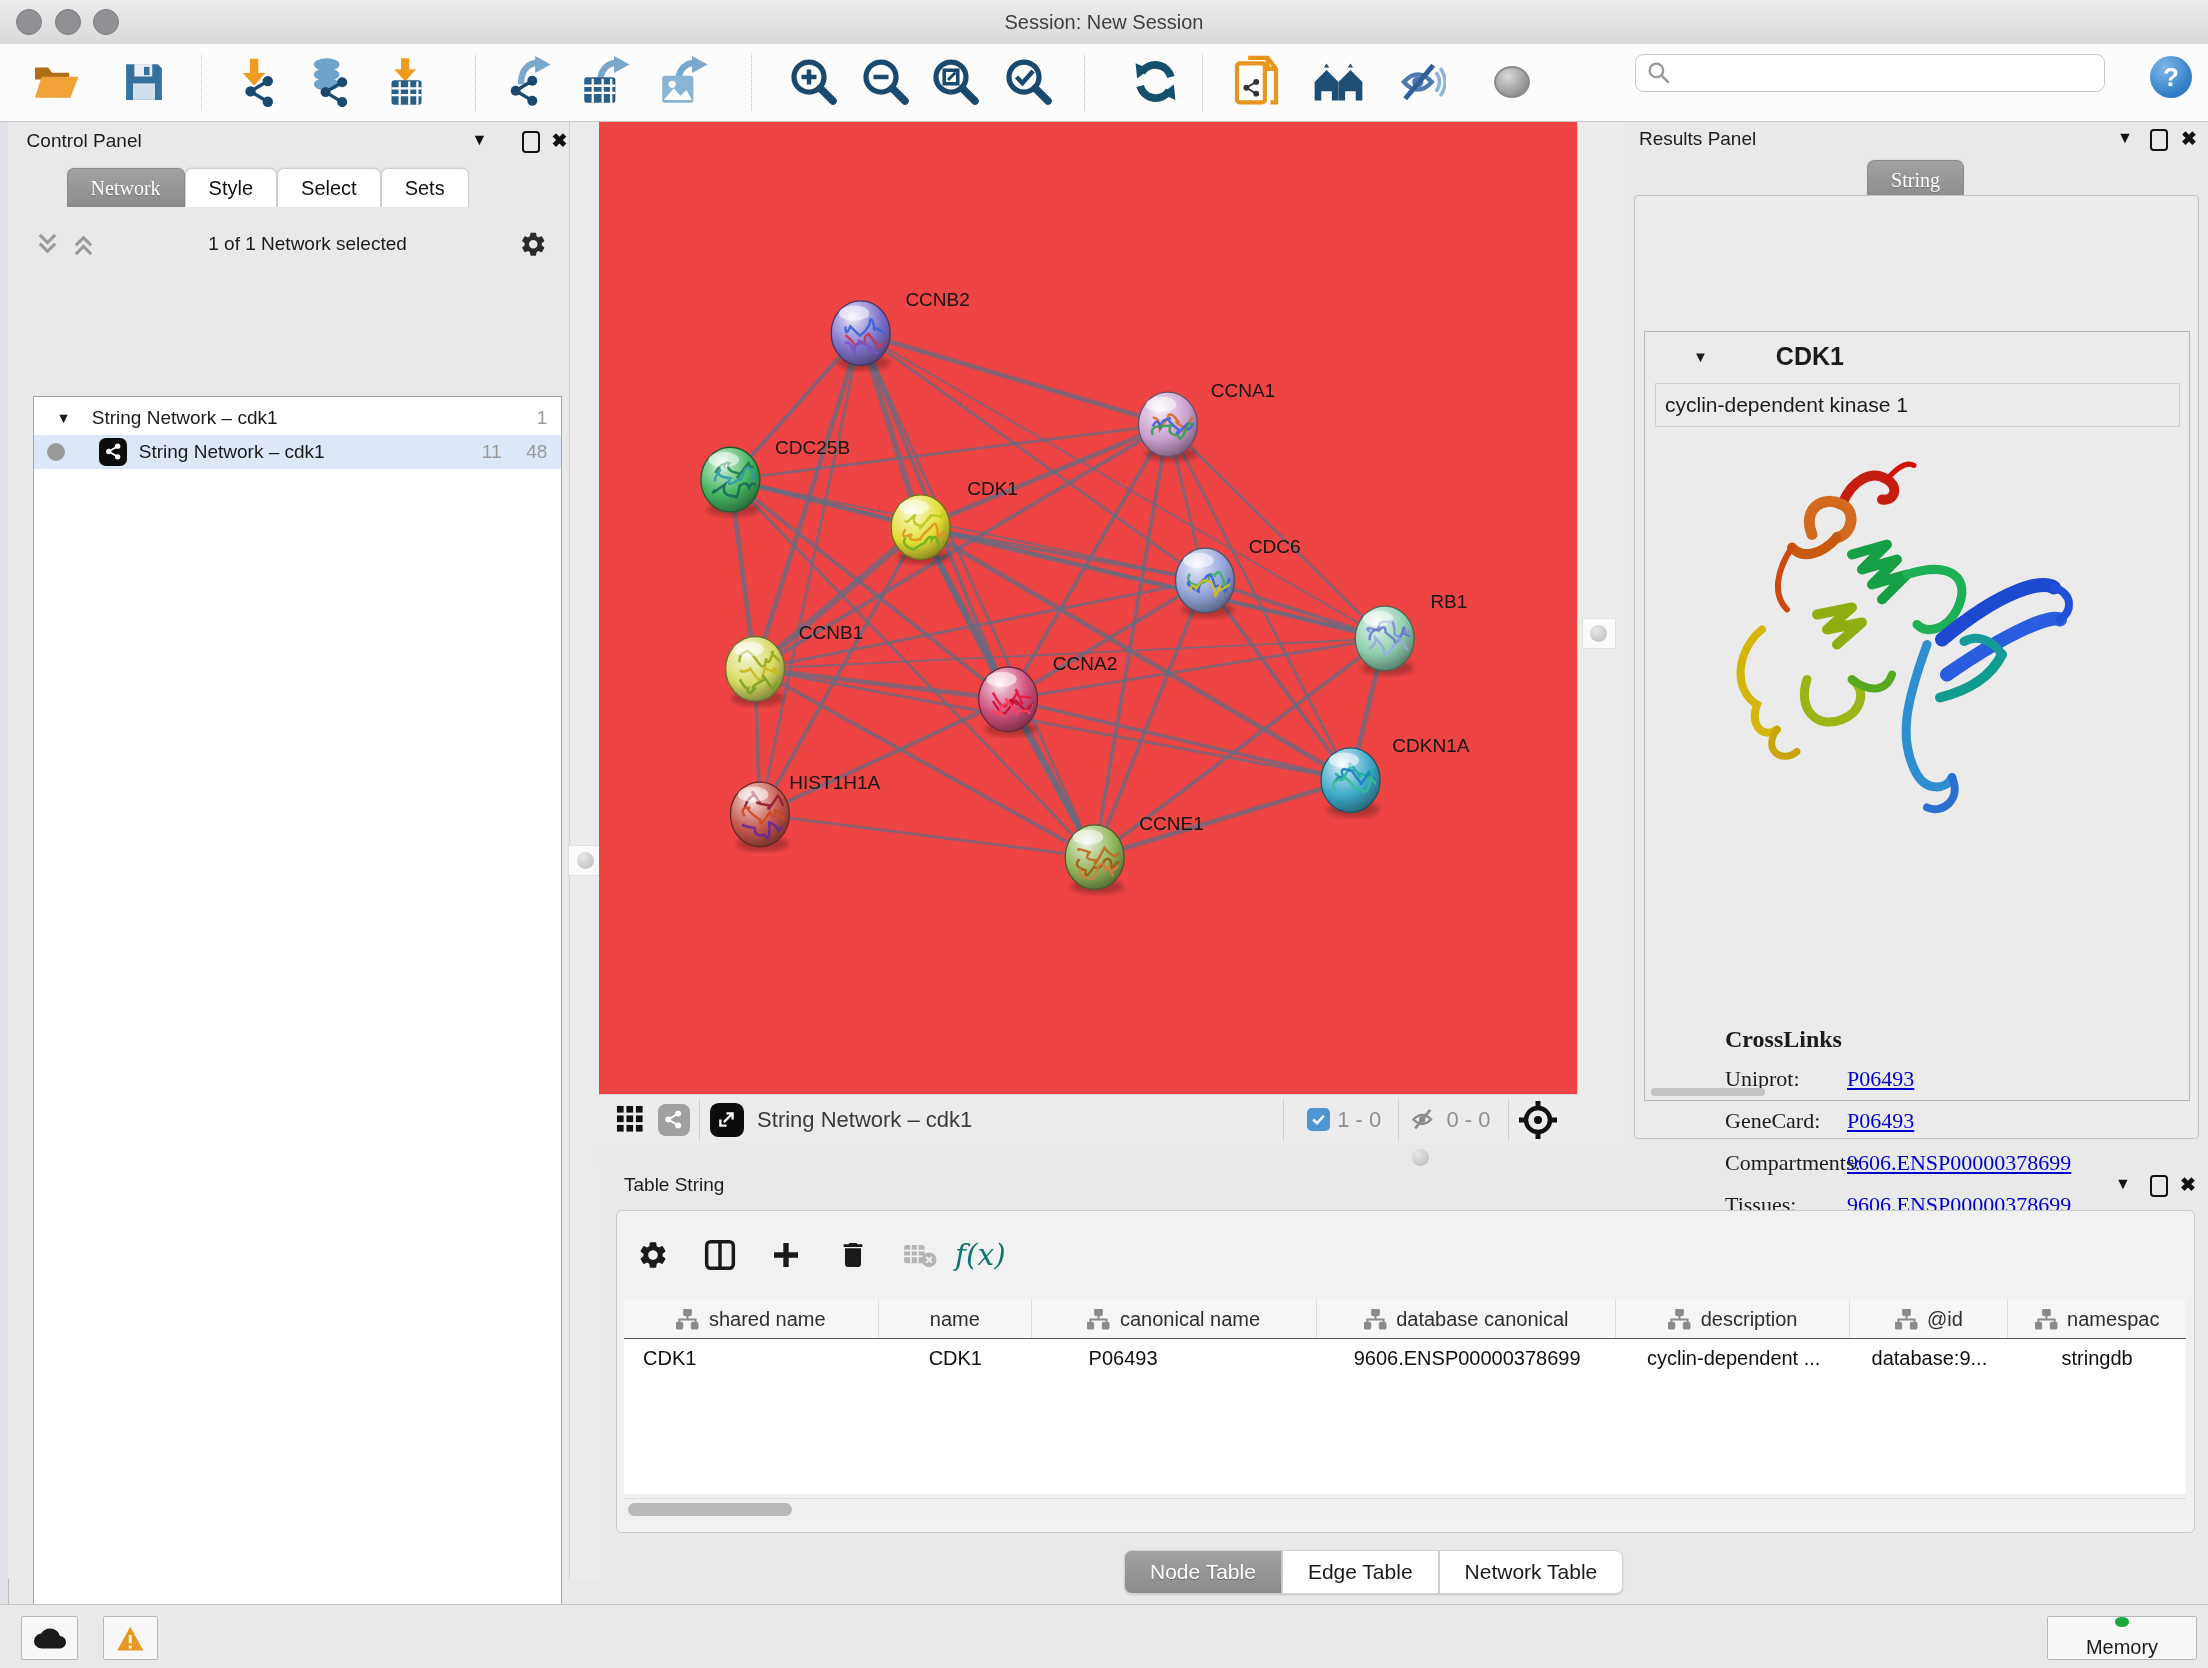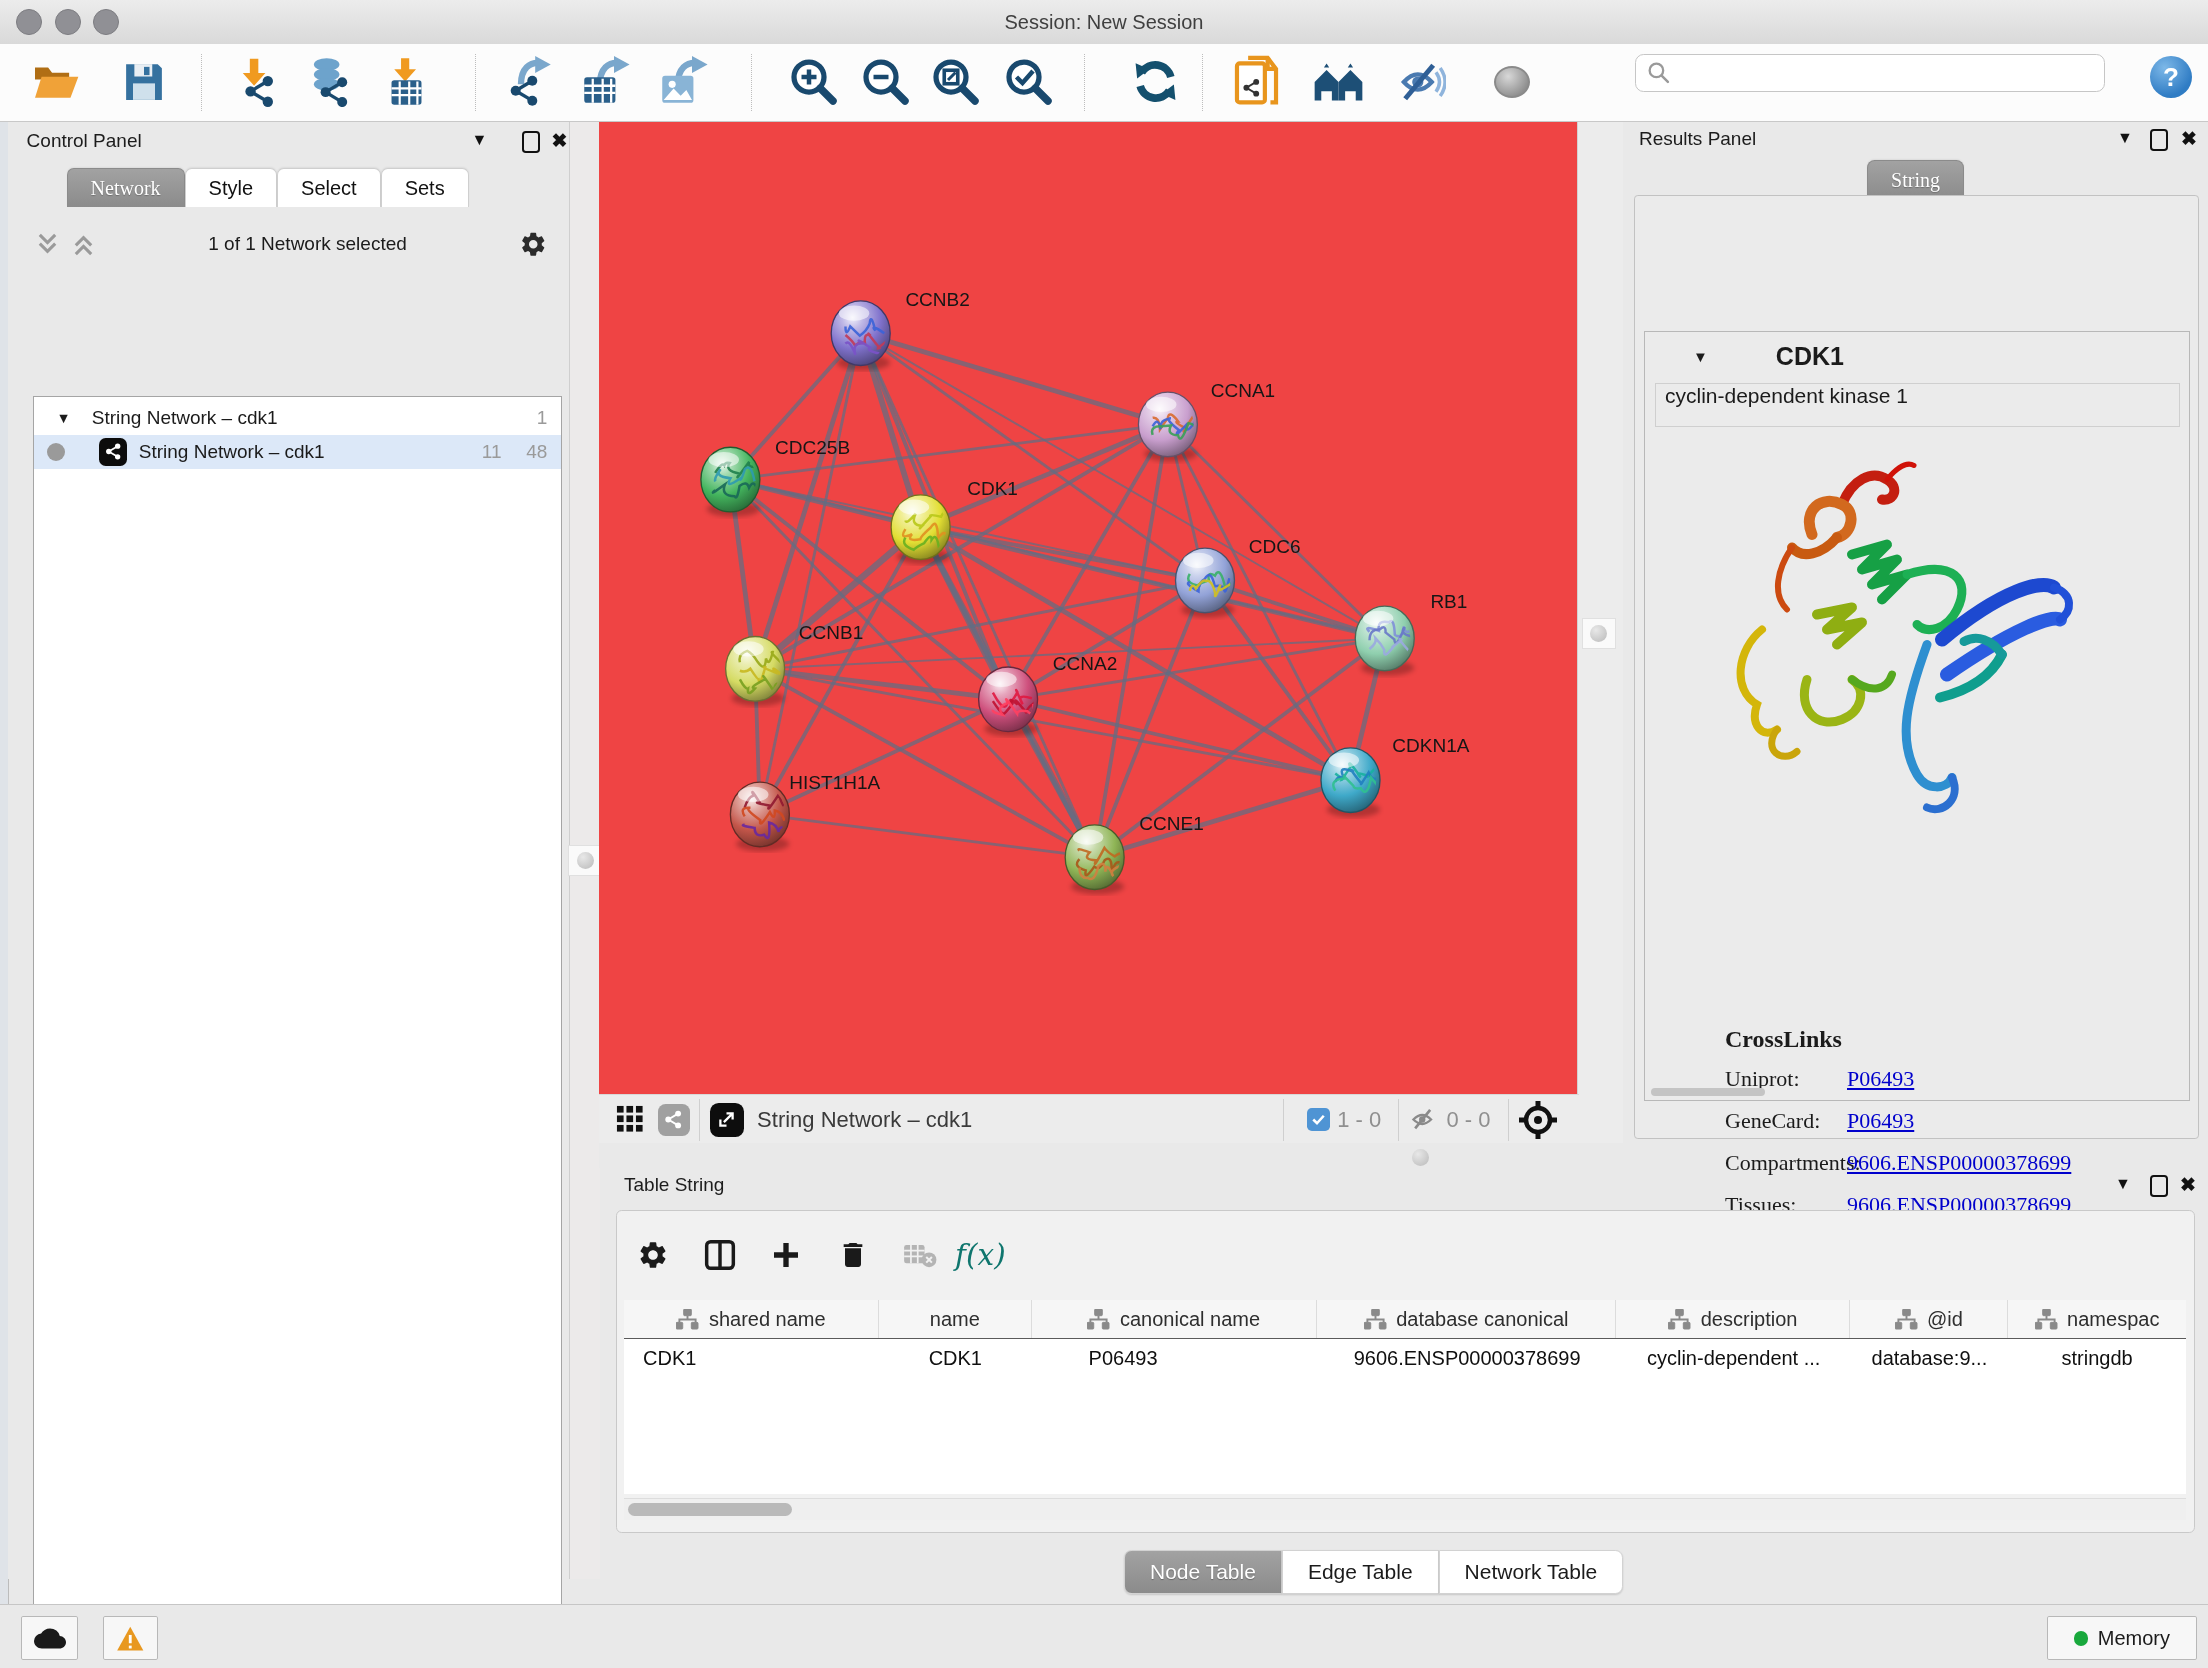--- a/index.html
+++ b/index.html
@@ -67,21 +67,21 @@
   #rp-tab-wrap{position:absolute;left:0;top:38px;width:587px;text-align:center;}
   #rp-btn-box{position:absolute;left:22px;top:84px;width:544px;height:122px;background:#e9e9e9;
      border:1px solid #bbb;}
   .rp-btn{position:absolute;top:32px;height:53px;background:#fff;border:1px solid #c9c9c9;
      border-radius:9.5px;font-size:21px;text-align:center;line-height:53px;color:#111;
      box-shadow:0 1px 1.9px rgba(0,0,0,.12);}
   #rp-cdk-box{position:absolute;left:22px;top:209px;width:544px;height:768px;background:#ebebeb;
      border:1px solid #b8b8b8;}
   #rp-cdk-head{position:absolute;left:0;top:0;width:100%;height:49px;display:flex;align-items:center;}
   #rp-desc-box{position:absolute;left:9.5px;top:51px;width:523px;height:42px;border:1px solid #cfcfcf;
-     display:flex;font-size:21px;}
+     display:flex;align-items:center;font-size:21px;}
   #crosslinks{position:absolute;left:80px;top:694px;font-family:"Liberation Serif",serif;}
   #crosslinks h3{margin:0 0 13.3px 0;font-size:24px;}
   .cl-row{display:flex;margin-bottom:16px;font-size:22px;align-items:center;}
   .cl-label{width:122px;}
   .cl-link{color:#0000cc;text-decoration:underline;}
   
   #table-panel{left:605px;top:1168px;width:1604px;height:365px;}
   #tp-box{position:absolute;left:11.4px;top:42px;width:1577px;height:321px;background:#f1f1f1;
      border:1px solid #c9c9c9;border-radius:5.7px;}
   .tpi{position:absolute;top:23px;width:42px;height:42px;display:flex;align-items:center;justify-content:center;}
@@ -93,21 +93,21 @@
   .td{font-size:20px;color:#101010;text-align:center;white-space:nowrap;overflow:hidden;box-sizing:border-box;}
   #tp-hscroll{position:absolute;left:6.7px;top:287px;width:1562px;height:21px;background:#efefef;border-top:1px solid #ddd;}
   #tp-hthumb{position:absolute;left:3.8px;top:3.8px;width:164px;height:13.3px;background:#b9b9b9;border-radius:6.7px;}
   #bottom-tabs{position:absolute;left:1124px;top:1550px;height:42px;}
   .btab{display:inline-block;height:42px;line-height:42px;padding:0 25px;background:#fff;
      border:1px solid #d2d2d2;font-size:21px;border-radius:7.6px 7.6px 7.6px 7.6px;box-shadow:0 1px 1.9px rgba(0,0,0,.15);}
   .btab.active{background:linear-gradient(#a2a2a2,#8b8b8b);color:#fff;text-shadow:0 1px 1px rgba(0,0,0,.3);}
   
   #status-bar{left:0;top:1604px;width:2208px;height:65px;background:#e9e9e9;border-top:1.9px solid #c6c6c6;}
   .sb-btn{position:absolute;top:11.4px;height:42px;background:#f7f7f7;border:1.9px solid #b8b8b8;
-     display:flex;align-items:center;justify-content:center;border-radius:1.9px;}
+     display:flex;align-items:center;justify-content:center;border-radius:1.9px;flex-direction:column;}
   #memory-btn{left:2047px;width:148px;gap:9.5px;font-size:20px;}
   #mem-dot{width:14.3px;height:14.3px;border-radius:50%;background:#18a83c;}
   .chev{stroke:#9a9a9a;stroke-width:3.2;fill:none;}
   .gray-sphere{width:36px;height:32px;border-radius:50%;
      background:radial-gradient(circle at 38% 30%,#d8d8d8,#8f8f8f 75%);border:2.9px solid #8a8a8a;box-sizing:border-box;}
 </style>
 </head>
 <body>
 
 <svg width="0" height="0" style="position:absolute">

